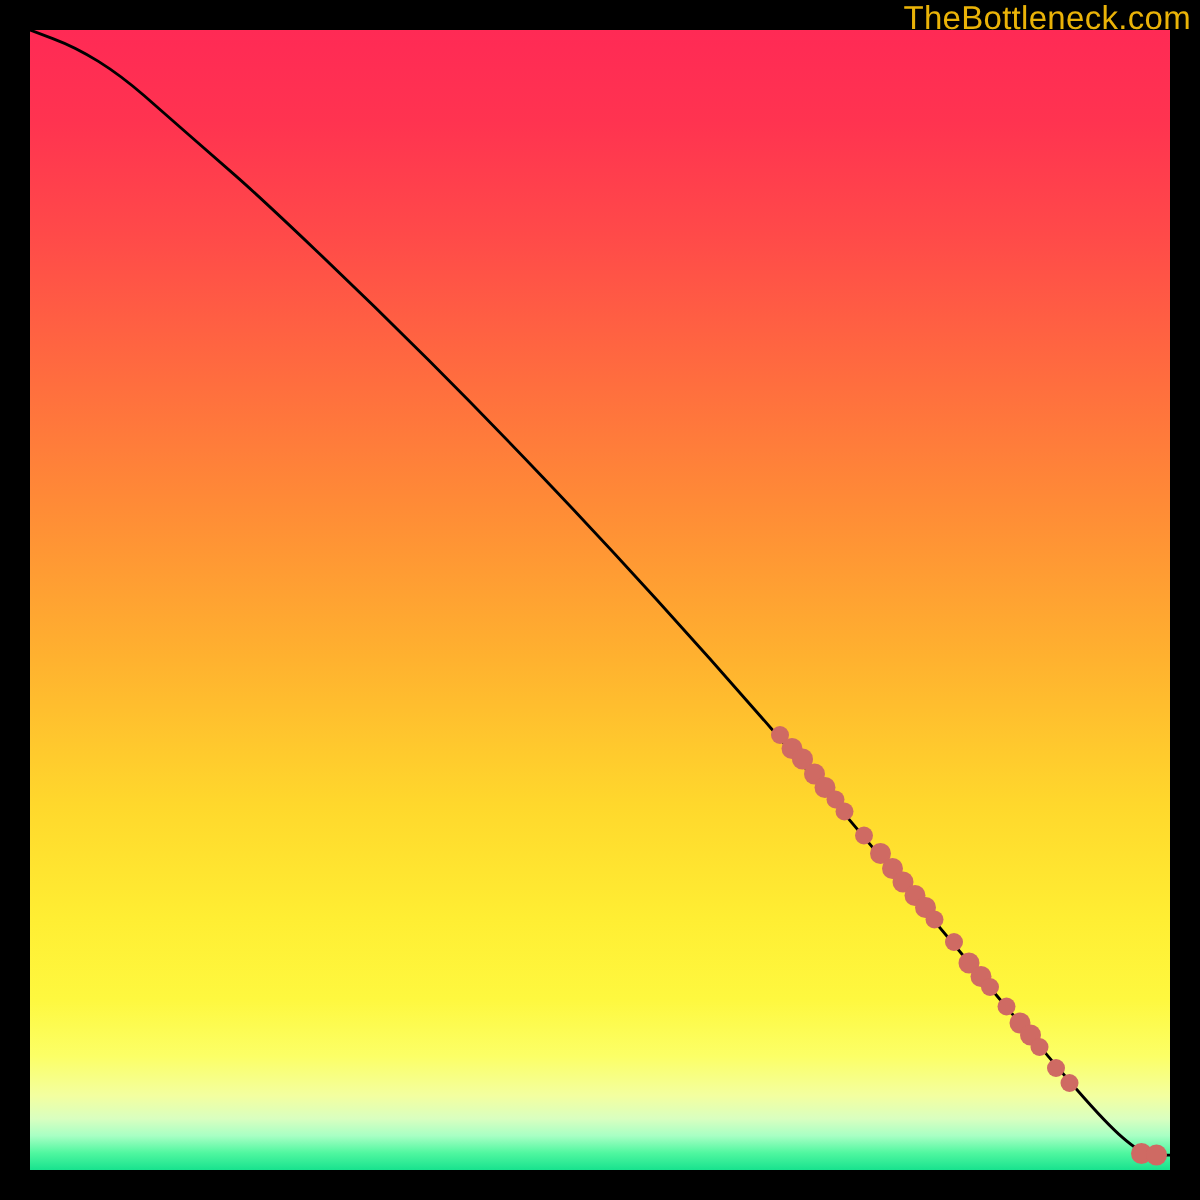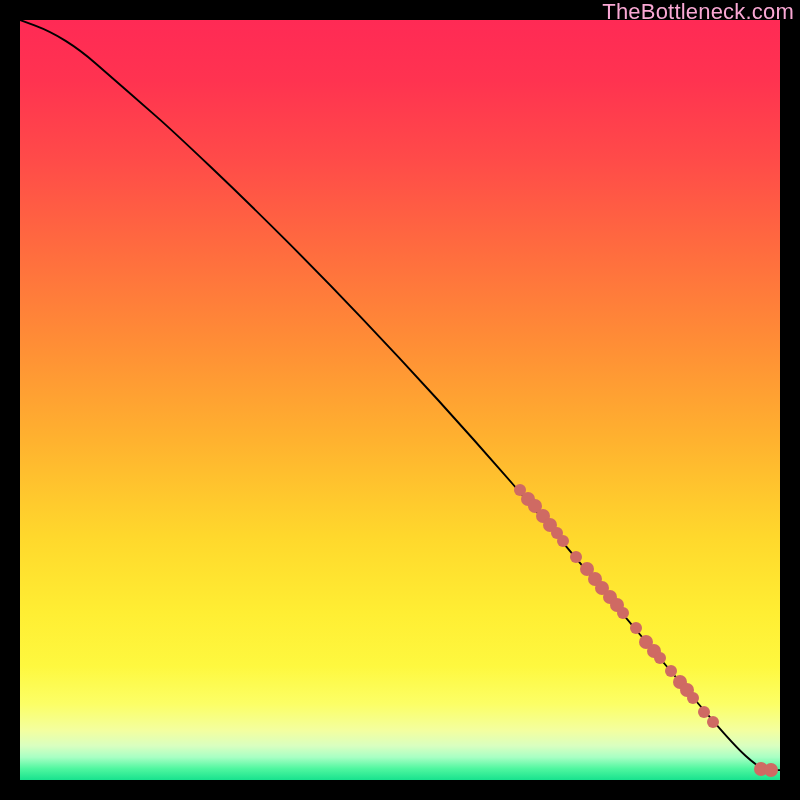--- a/index.html
+++ b/index.html
@@ -29,21 +29,21 @@
   }
   .curve {
     position: absolute;
     inset: 0;
     pointer-events: none;
   }
   .watermark {
     position: absolute;
     top: -1px;
     right: 6px;
-    color: #f9a8d4;
+    color: #eab308;
     font-size: 22px;
     font-weight: 500;
     letter-spacing: 0.2px;
     z-index: 5;
     user-select: none;
   }
   .dot {
     position: absolute;
     border-radius: 50%;
     background: #cf6a63;

